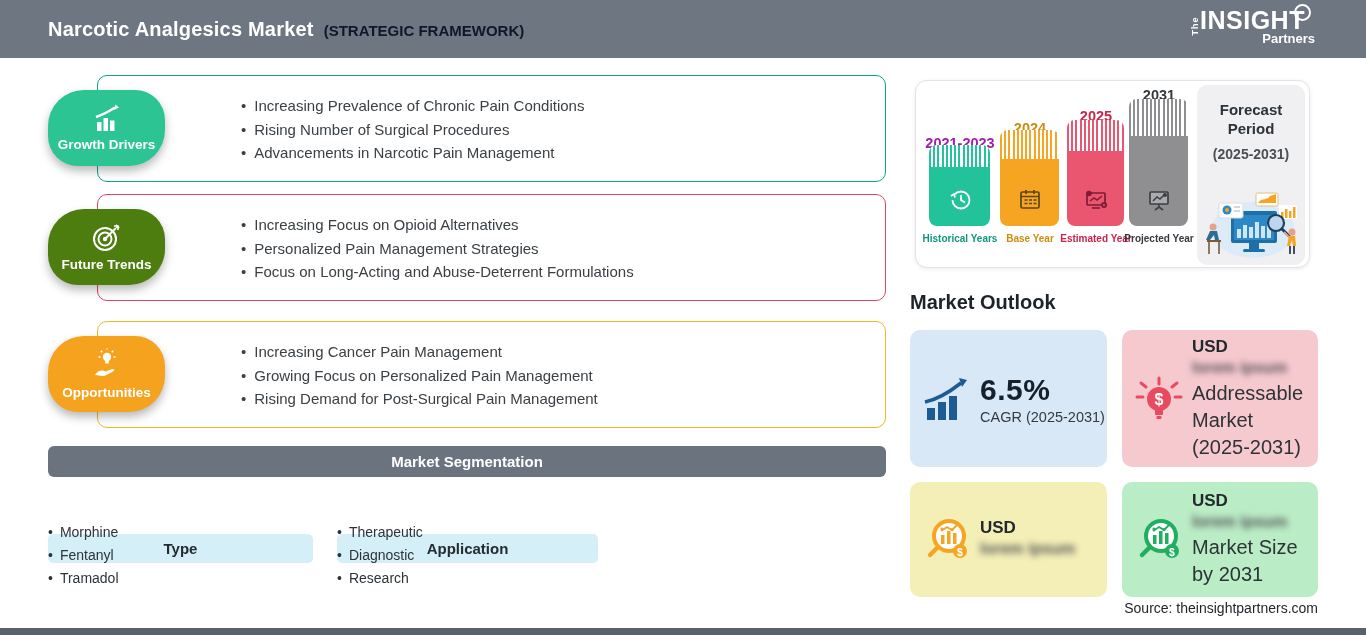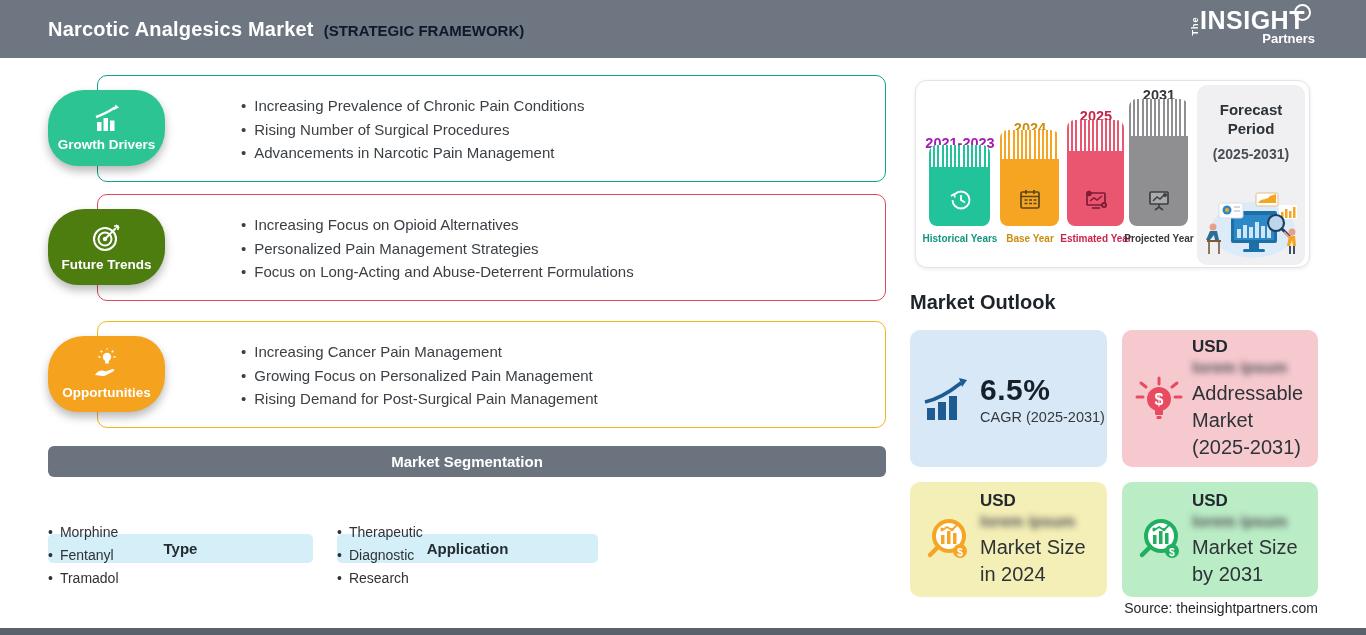--- a/index.html
+++ b/index.html
@@ -326,21 +326,20 @@
       <circle cx="22" cy="16" r="1.6" fill="#f6a522"></circle>
         <circle cx="32" cy="16.5" r="1.6" fill="#f6a522"></circle>
       <path d="M18 34 l-8 8" stroke="#f6a522" stroke-width="4.5" stroke-linecap="round"></path>
       <circle cx="40" cy="38" r="7" fill="#f6a522"></circle>
       <text x="40" y="42.5" text-anchor="middle" font-size="10.5" font-weight="bold" fill="#fff" font-family="Liberation Sans, sans-serif">$</text>
     </svg>
   </div>
   <div class="card-text">
     <div class="card-currency">USD</div>
     <div class="masked">lorem ipsum</div>
-    <div class="card-label">Market Size in 2024</div>
   </div>
 </div>
 
 <div class="card card-green">
   <div class="card-icon">
     <svg width="54" height="54" viewBox="0 0 54 54">
       <circle cx="29" cy="23" r="15" stroke="#1faf5e" stroke-width="4" fill="#fff"></circle>
       <rect x="21" y="22" width="3.5" height="9" fill="#1faf5e"></rect>
       <rect x="27" y="18" width="3.5" height="13" fill="#1faf5e"></rect>
       <rect x="33" y="20" width="3.5" height="11" fill="#1faf5e"></rect>

